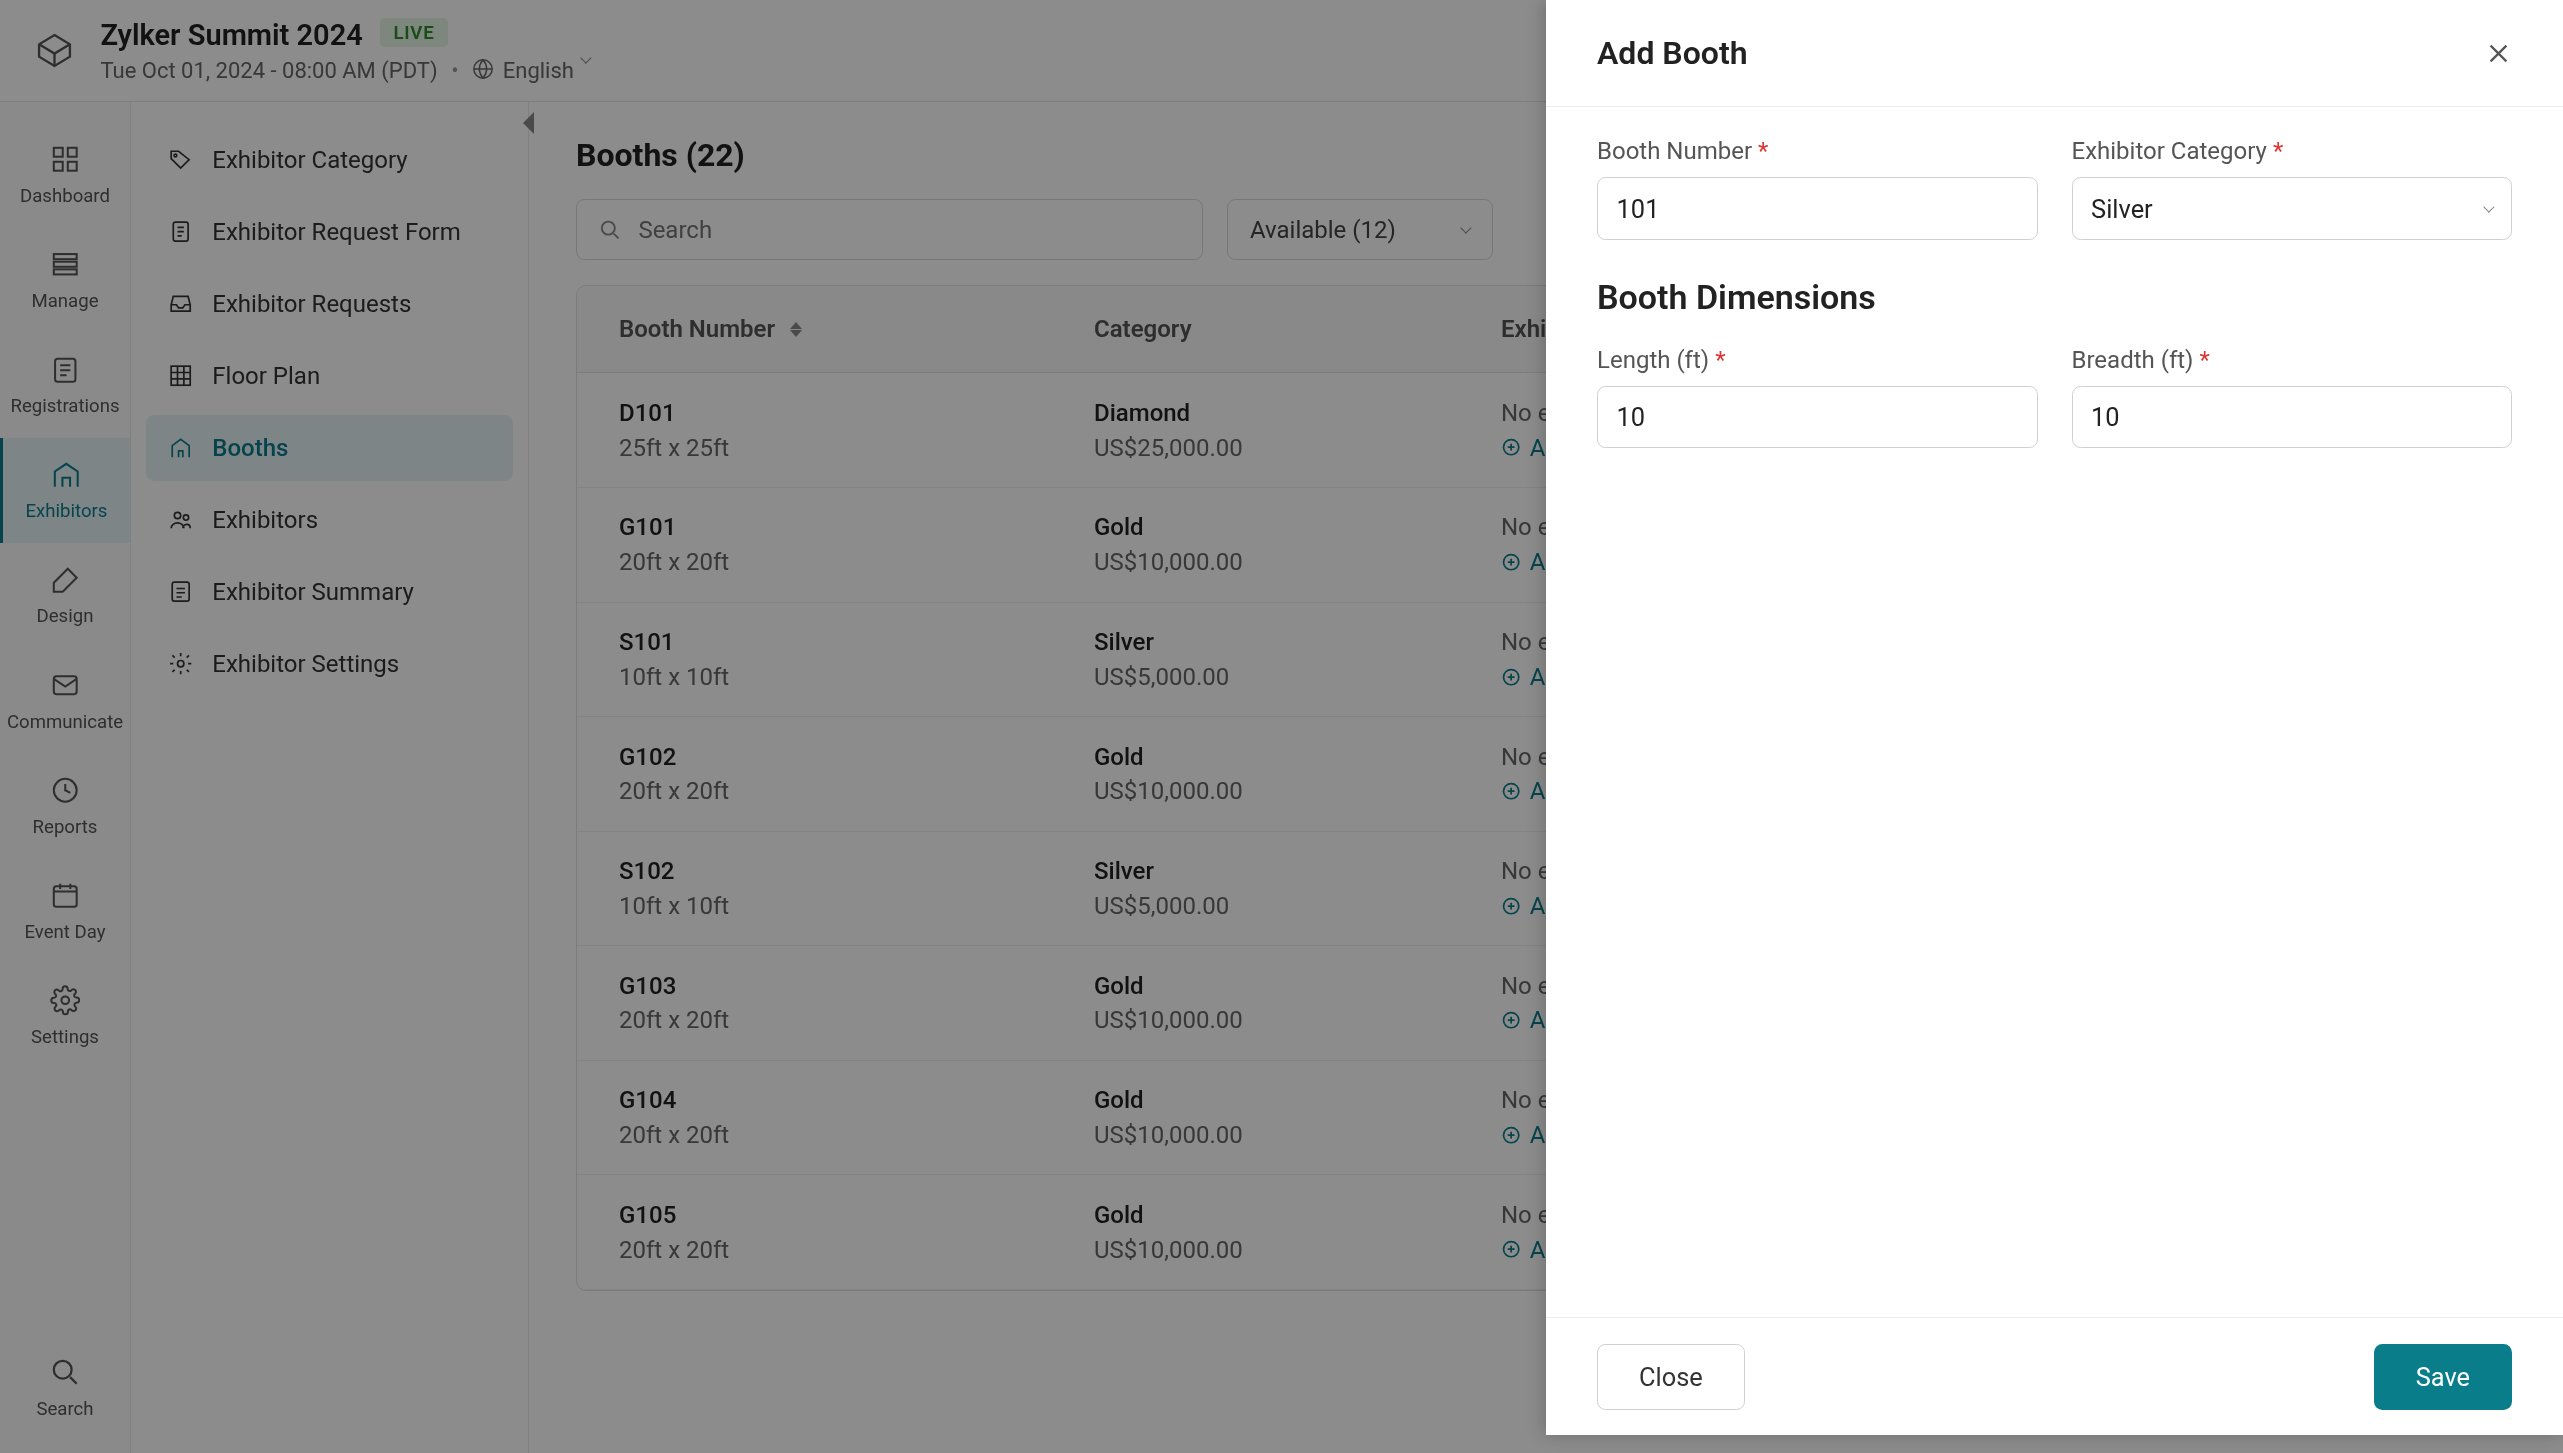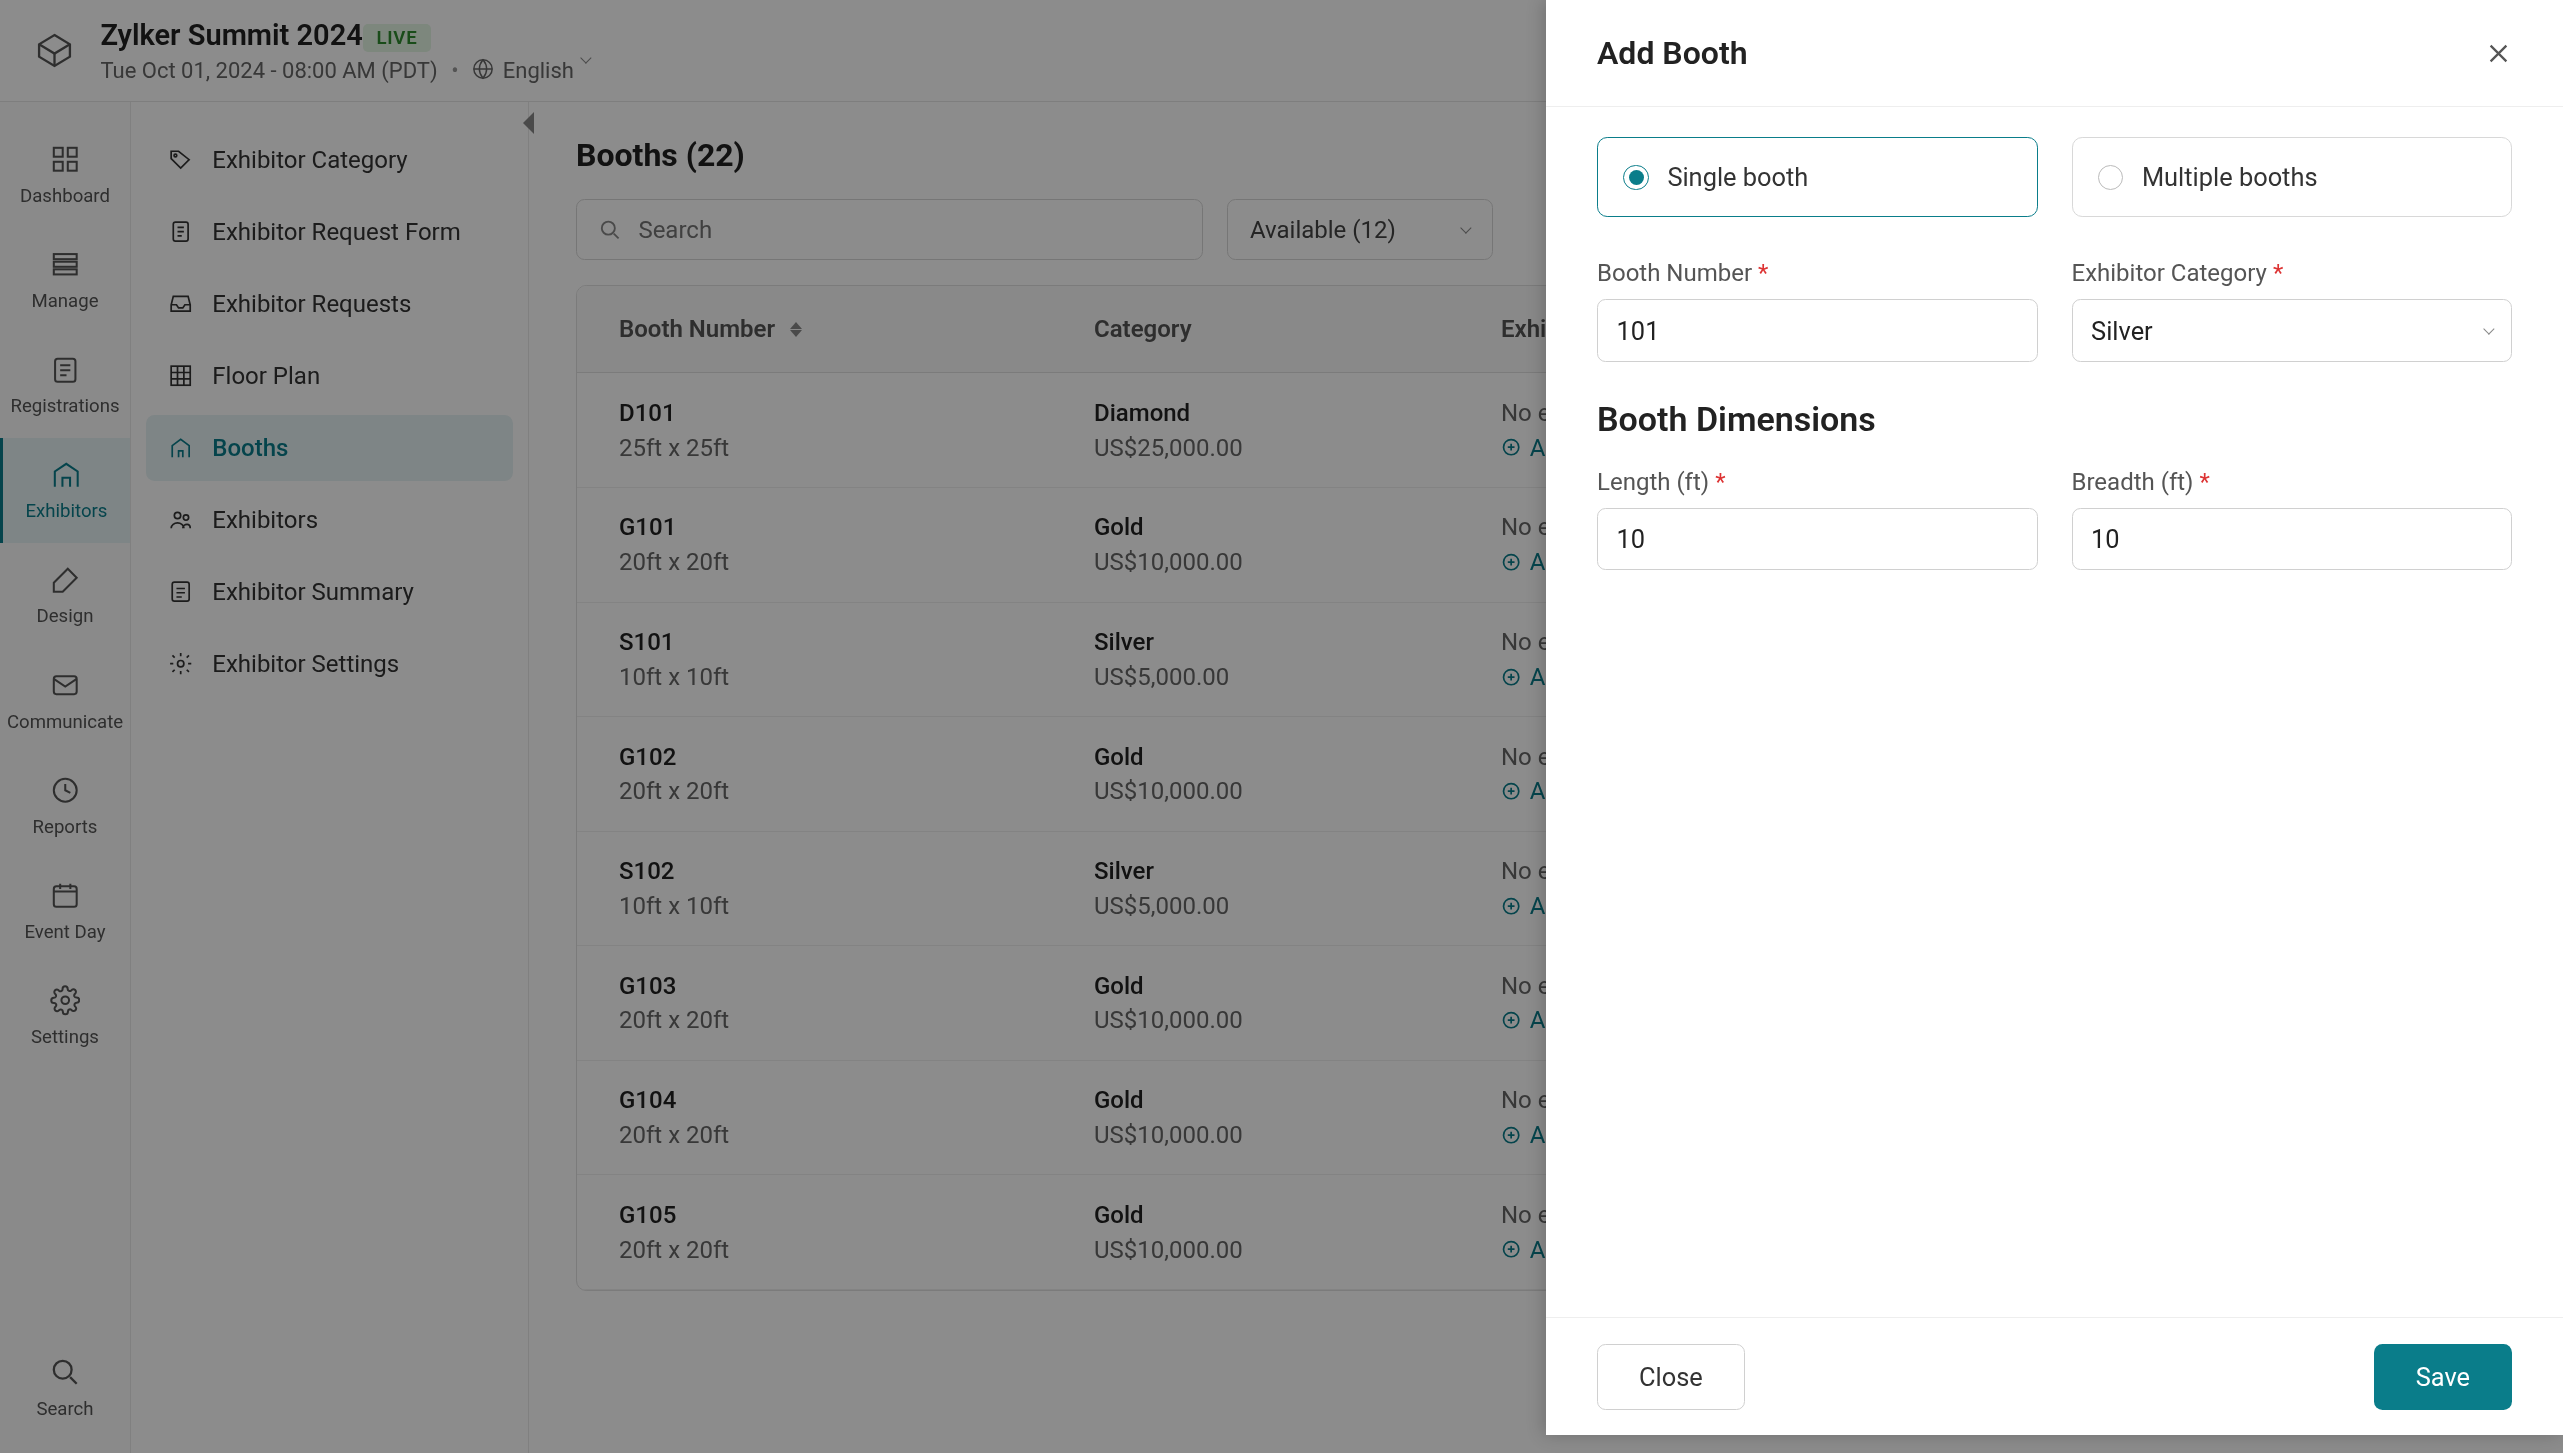--- a/index.html
+++ b/index.html
@@ -2,21 +2,21 @@
 <html style="font-size:13.6px"><head>
 <meta charset="utf-8">
 <style>
 * { box-sizing: border-box; margin: 0; padding: 0; font-family: -apple-system, BlinkMacSystemFont, "Segoe UI", Roboto, sans-serif; }
 body { background: #fff; color: #333; overflow: hidden; width: 2563px; height: 1454px; transform-origin: top left; }
 .app { width: 2563px; height: 1454px; display: flex; flex-direction: column; }
 .overlay { position:absolute; inset:0; background: rgba(0,0,0,0.45); z-index: 5; }
 .header { height: 102px; display:flex; align-items:center; padding: 0 34px; border-bottom:0.8px solid #e6e6e6; gap:25.4px; }
 .logo { width:41px; height:41px; display:flex; align-items:center; justify-content:center; }
 .title-wrap { display:flex; flex-direction:column; gap:5.1px; }
-.title-row { display:flex; align-items:flex-end; }
+.title-row { display:flex; align-items:flex-start; gap:17px; }
 .event-title { font-size:29px; font-weight:600; color:#222; }
 .live-badge { background:#e3f6e3; color:#2e8a2e; font-size:18.6px; font-weight:600; padding:3.4px 13.6px; border-radius:5px; letter-spacing:0.8px; }
 .subtitle-row { display:flex; align-items:center; gap:13.6px; color:#666; font-size:22px; }
 .dot { color:#999; }
 .lang { display:flex; align-items:flex-start; gap:8.5px; }
 .chev-down { border:solid #888; border-width:0 1.7px 1.7px 0; display:inline-block; padding:3.4px; transform:rotate(45deg); margin-top:-3.4px; }
 .main-row { display:flex; flex:1; min-height:0; }
 .leftnav { width:131px; background:#fcfcfc; border-right:0.8px solid #eaeaea; display:flex; flex-direction:column; padding-top:20.3px; position:relative; }
 .leftnav-item { display:flex; flex-direction:column; align-items:center; gap:8.5px; padding:20.3px 3.4px; color:#555; font-size:18.6px; cursor:pointer; }
 .leftnav-item.active { background:#e6f2f4; color:#0a7d8a; border-left:3.4px solid #0a7d8a; }
@@ -485,30 +485,20 @@
   <div class="so-header">
     <span class="so-title">Add Booth</span>
     <span class="close-x">
       <svg width="27" height="27" viewBox="0 0 24 24" stroke="#555" stroke-width="2" fill="none">
           <path d="M5 5l14 14M19 5L5 19"></path>
         </svg>
     </span>
   </div>
   <div class="so-divider"></div>
   <div class="so-body">
-    <div class="radio-row">
-      <div class="radio-card selected">
-        <span class="radio-dot"></span>
-        <span>Single booth</span>
-      </div>
-      <div class="radio-card">
-        <span class="radio-dot"></span>
-        <span>Multiple booths</span>
-      </div>
-    </div>
     <div class="form-row">
       <div class="form-col">
         <span class="flabel"><span>Booth Number</span> <span class="req">*</span></span>
         <input class="finput" value="101" style="">
       </div>
       <div class="form-col">
         <span class="flabel"><span>Exhibitor Category</span> <span class="req">*</span></span>
         <div class="fselect">
           <span>Silver</span>
           <span class="chev-down"></span>

